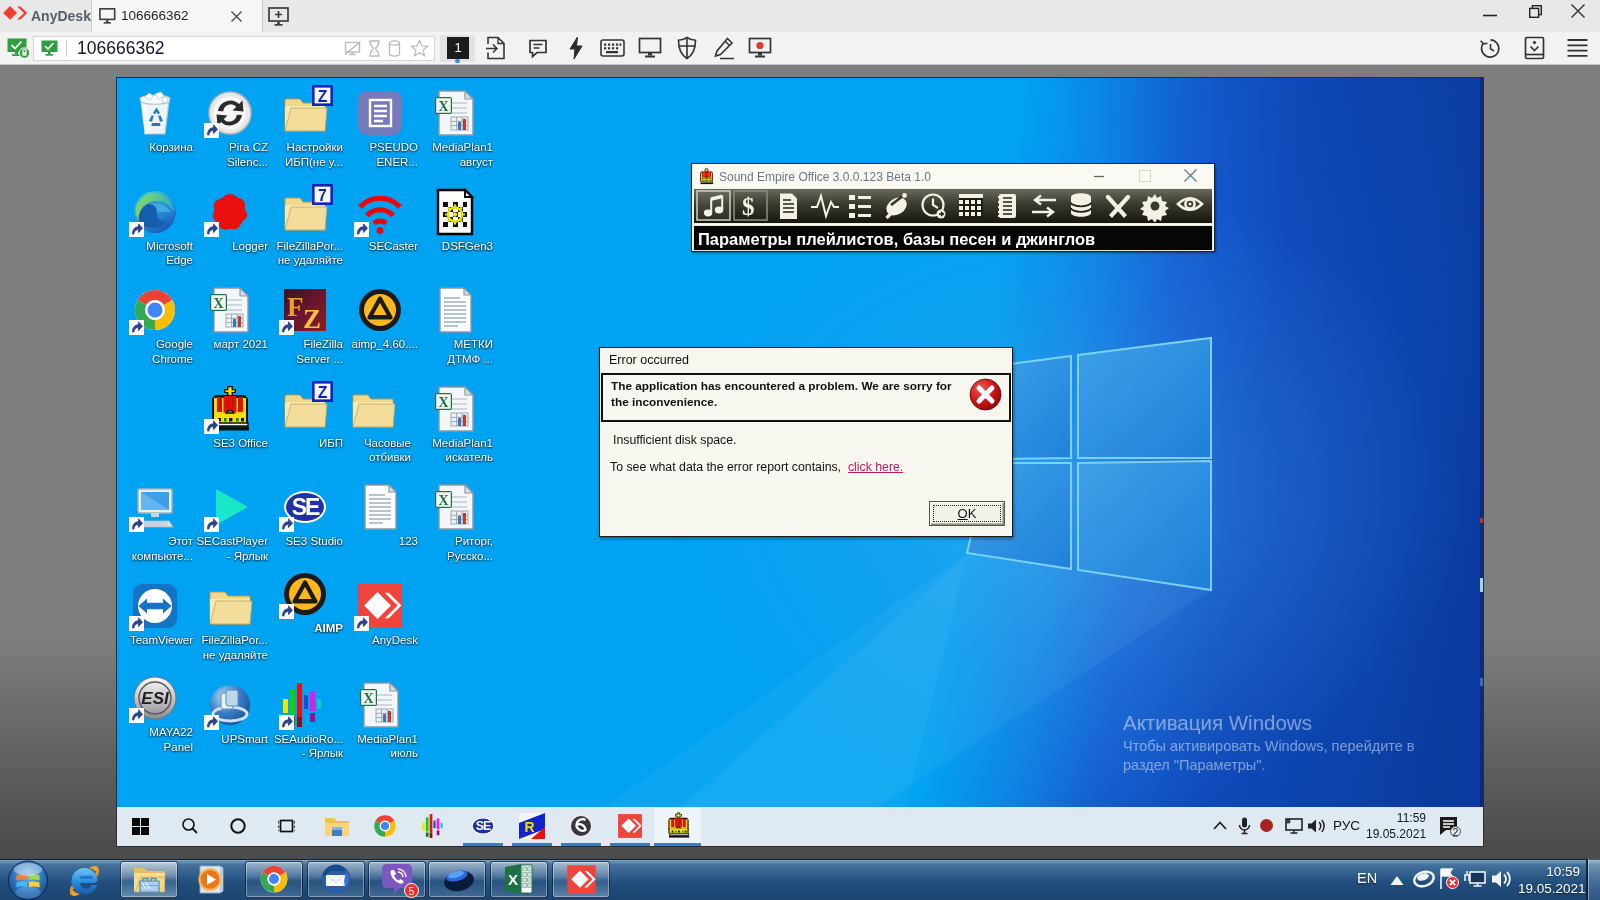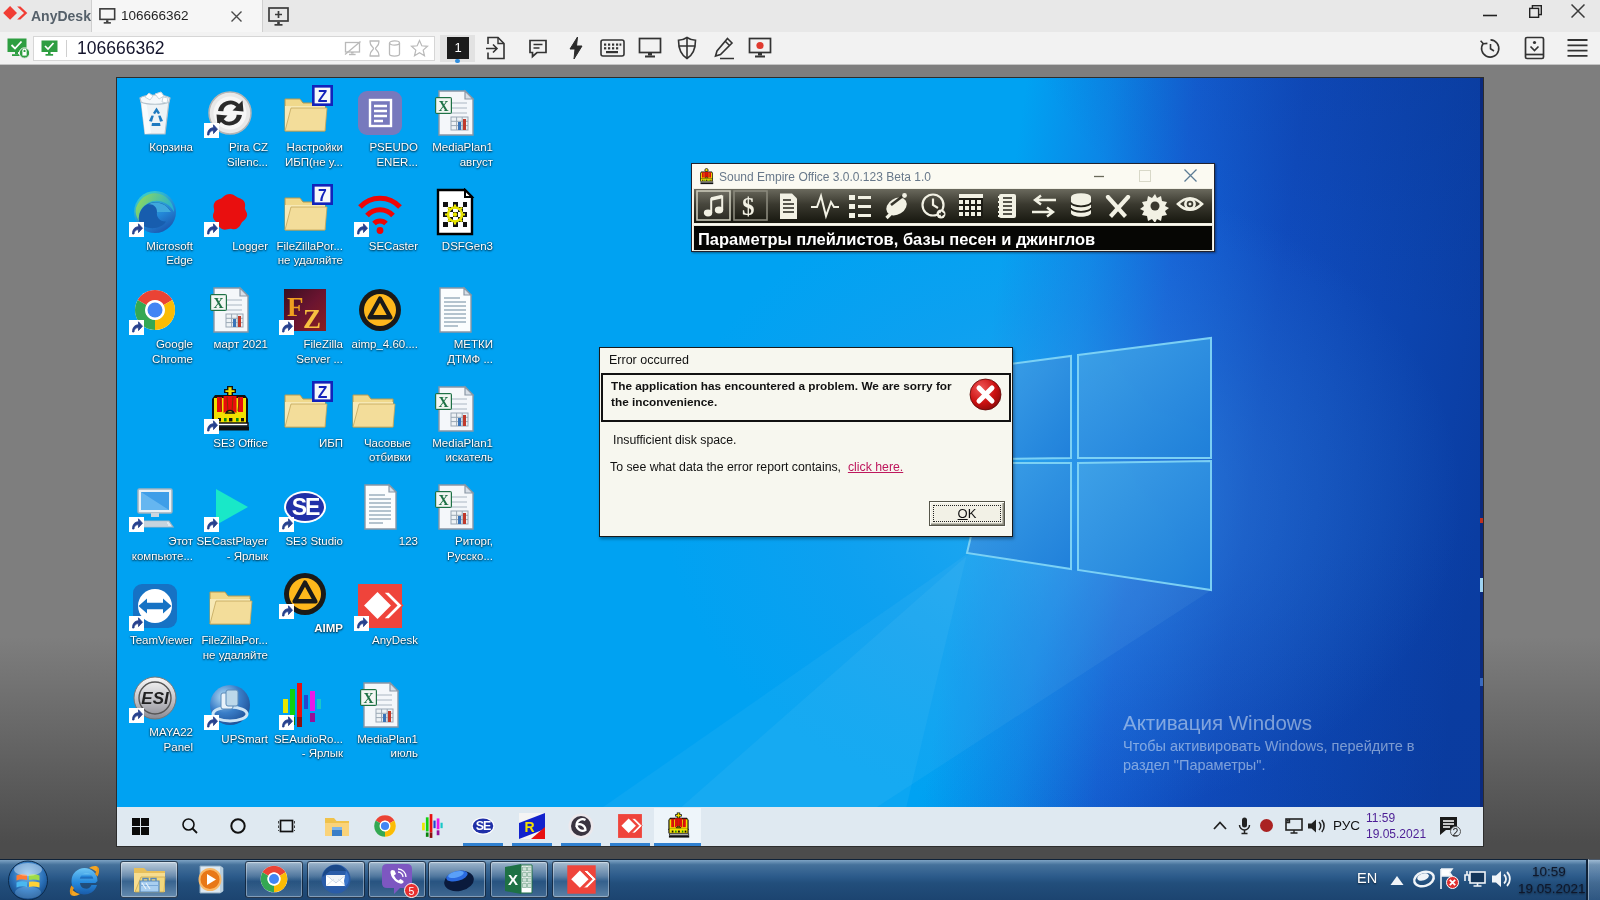--- a/index.html
+++ b/index.html
@@ -985,21 +985,21 @@
         <rect x="3" y="1" width="16" height="11" fill="none" stroke="#222" stroke-width="1.6"></rect>
         <path d="M11 12 v2.5 M7.5 15 h7" stroke="#222" stroke-width="1.4"></path>
         <path d="M3 4.5 l3.5 0 0 -3.5" fill="none" stroke="#222" stroke-width="1.4"></path>
         <rect x="3.8" y="1.6" width="2" height="2" fill="#222"></rect>
       </svg>
     <svg class="abs" style="left:1190px;top:740px;" width="19" height="16" viewBox="0 0 19 16">
         <path d="M1 5.5 h3.5 L9 1.5 V14.5 L4.5 10.5 H1 Z" fill="#222"></path>
         <path d="M12 4 a5.5 5.5 0 0 1 0 8 M14.8 2 a9 9 0 0 1 0 12" fill="none" stroke="#222" stroke-width="1.5"></path>
       </svg>
     <div class="abs" style="left:1216px;top:740px;font-size:13.5px;color:#111;">РУС</div>
-    <div class="abs" style="left:1249px;top:733px;width:60px;text-align:left;font-size:12px;color:#4c1d95;line-height:15.5px;">11:59<br>19.05.2021</div>
+    <div class="abs" style="left:1249px;top:733px;width:60px;text-align:right;font-size:12px;color:#0f172a;line-height:15.5px;">11:59<br>19.05.2021</div>
     <svg class="abs" style="left:1322px;top:738px;" width="22" height="21" viewBox="0 0 22 21">
         <path d="M1 1 h17 v13 h-11 l-6 5 Z" fill="#1a1a1a"></path>
         <path d="M4 5 h11 M4 8 h11 M4 11 h7" stroke="#fff" stroke-width="1.4"></path>
         <circle cx="16.5" cy="15.5" r="5" fill="#dfe9f1" stroke="#555" stroke-width="1"></circle>
         <text x="16.5" y="19.5" font-size="10.5" fill="#222" text-anchor="middle">2</text>
       </svg>
   </div>
 
   <div id="taskbar7" class="abs">
     <svg style="position:absolute;left:7px;top:0px;" width="42" height="41" viewBox="0 0 42 41">
@@ -1116,15 +1116,15 @@
   <svg class="tico" style="left:1463px;top:868px;" width="24" height="22" viewBox="0 0 24 22">
     <rect x="7" y="4" width="15" height="11" fill="#14365a" stroke="#f0f4f8" stroke-width="1.6"></rect>
     <path d="M14.5 15 v3 M10.5 18 h8" stroke="#f0f4f8" stroke-width="1.6"></path>
     <path d="M2 13 V7 h4 v6" fill="none" stroke="#f0f4f8" stroke-width="1.6"></path>
       <path d="M4 7 V3" stroke="#f0f4f8" stroke-width="1.6"></path>
   </svg>
   <svg class="tico" style="left:1491px;top:868px;" width="22" height="22" viewBox="0 0 22 22">
     <path d="M1 7.5 h4 L10 3 V19 L5 14.5 H1 Z" fill="#f0f4f8"></path>
     <path d="M13 6.5 a6 6 0 0 1 0 9 M16 4 a10 10 0 0 1 0 14" fill="none" stroke="#f0f4f8" stroke-width="1.8"></path>
   </svg>
-  <div class="tico" style="left:1518px;top:863px;width:62px;text-align:center;font-size:13.5px;color:#0f172a;line-height:17px;text-shadow:0 1px 2px rgba(0,0,0,.5);">10:59<br>19.05.2021</div>
+  <div class="tico" style="left:1518px;top:863px;width:62px;text-align:right;font-size:13.5px;color:#ffffff;line-height:17px;text-shadow:0 1px 2px rgba(0,0,0,.5);">10:59<br>19.05.2021</div>
   <div class="tico" style="left:1586px;top:859px;width:14px;height:41px;background:linear-gradient(rgba(255,255,255,.25), rgba(120,160,200,.2));border-left:2px solid #0f2238;box-shadow:inset 1px 0 0 rgba(255,255,255,.4);"></div>
 </div>
 
 </body></html>

